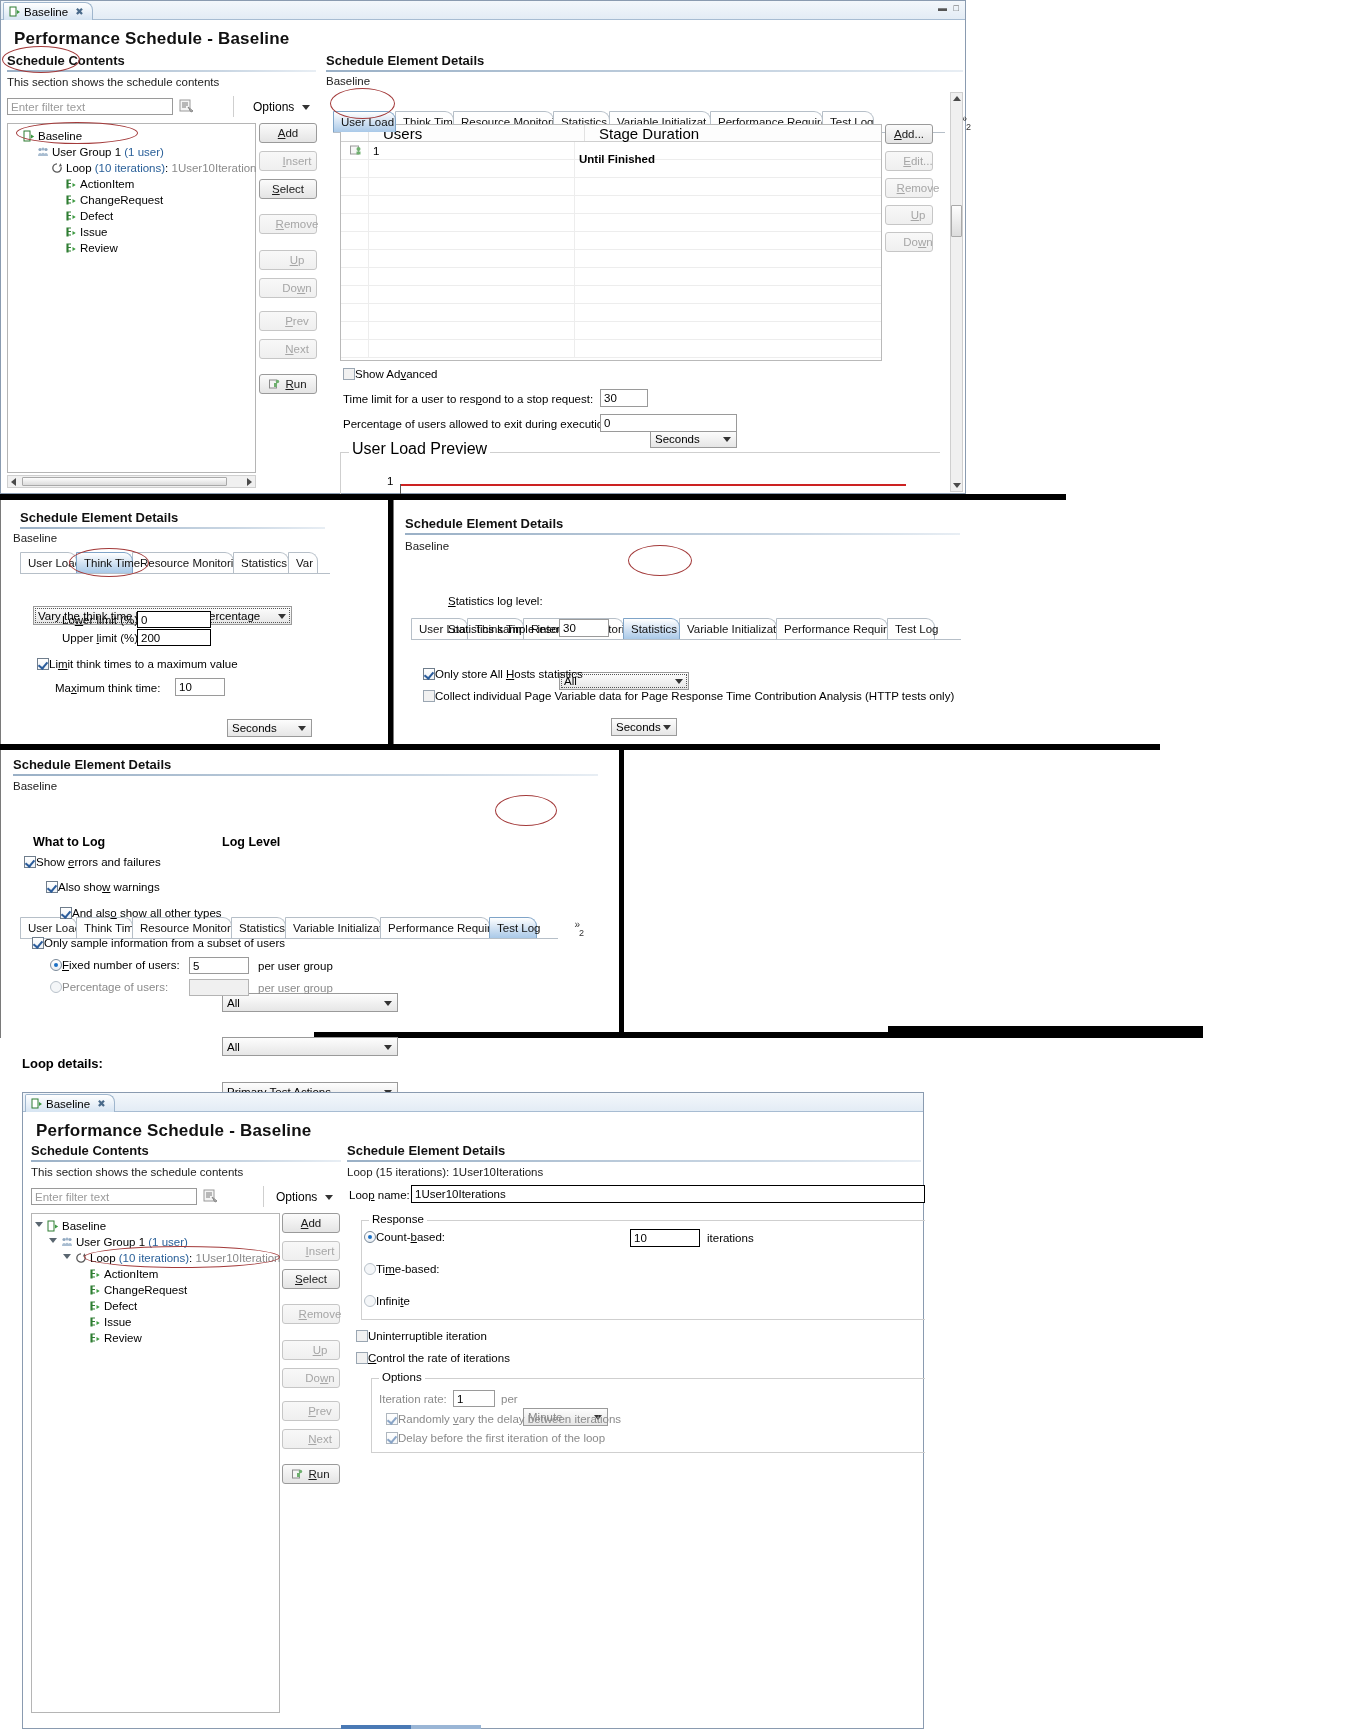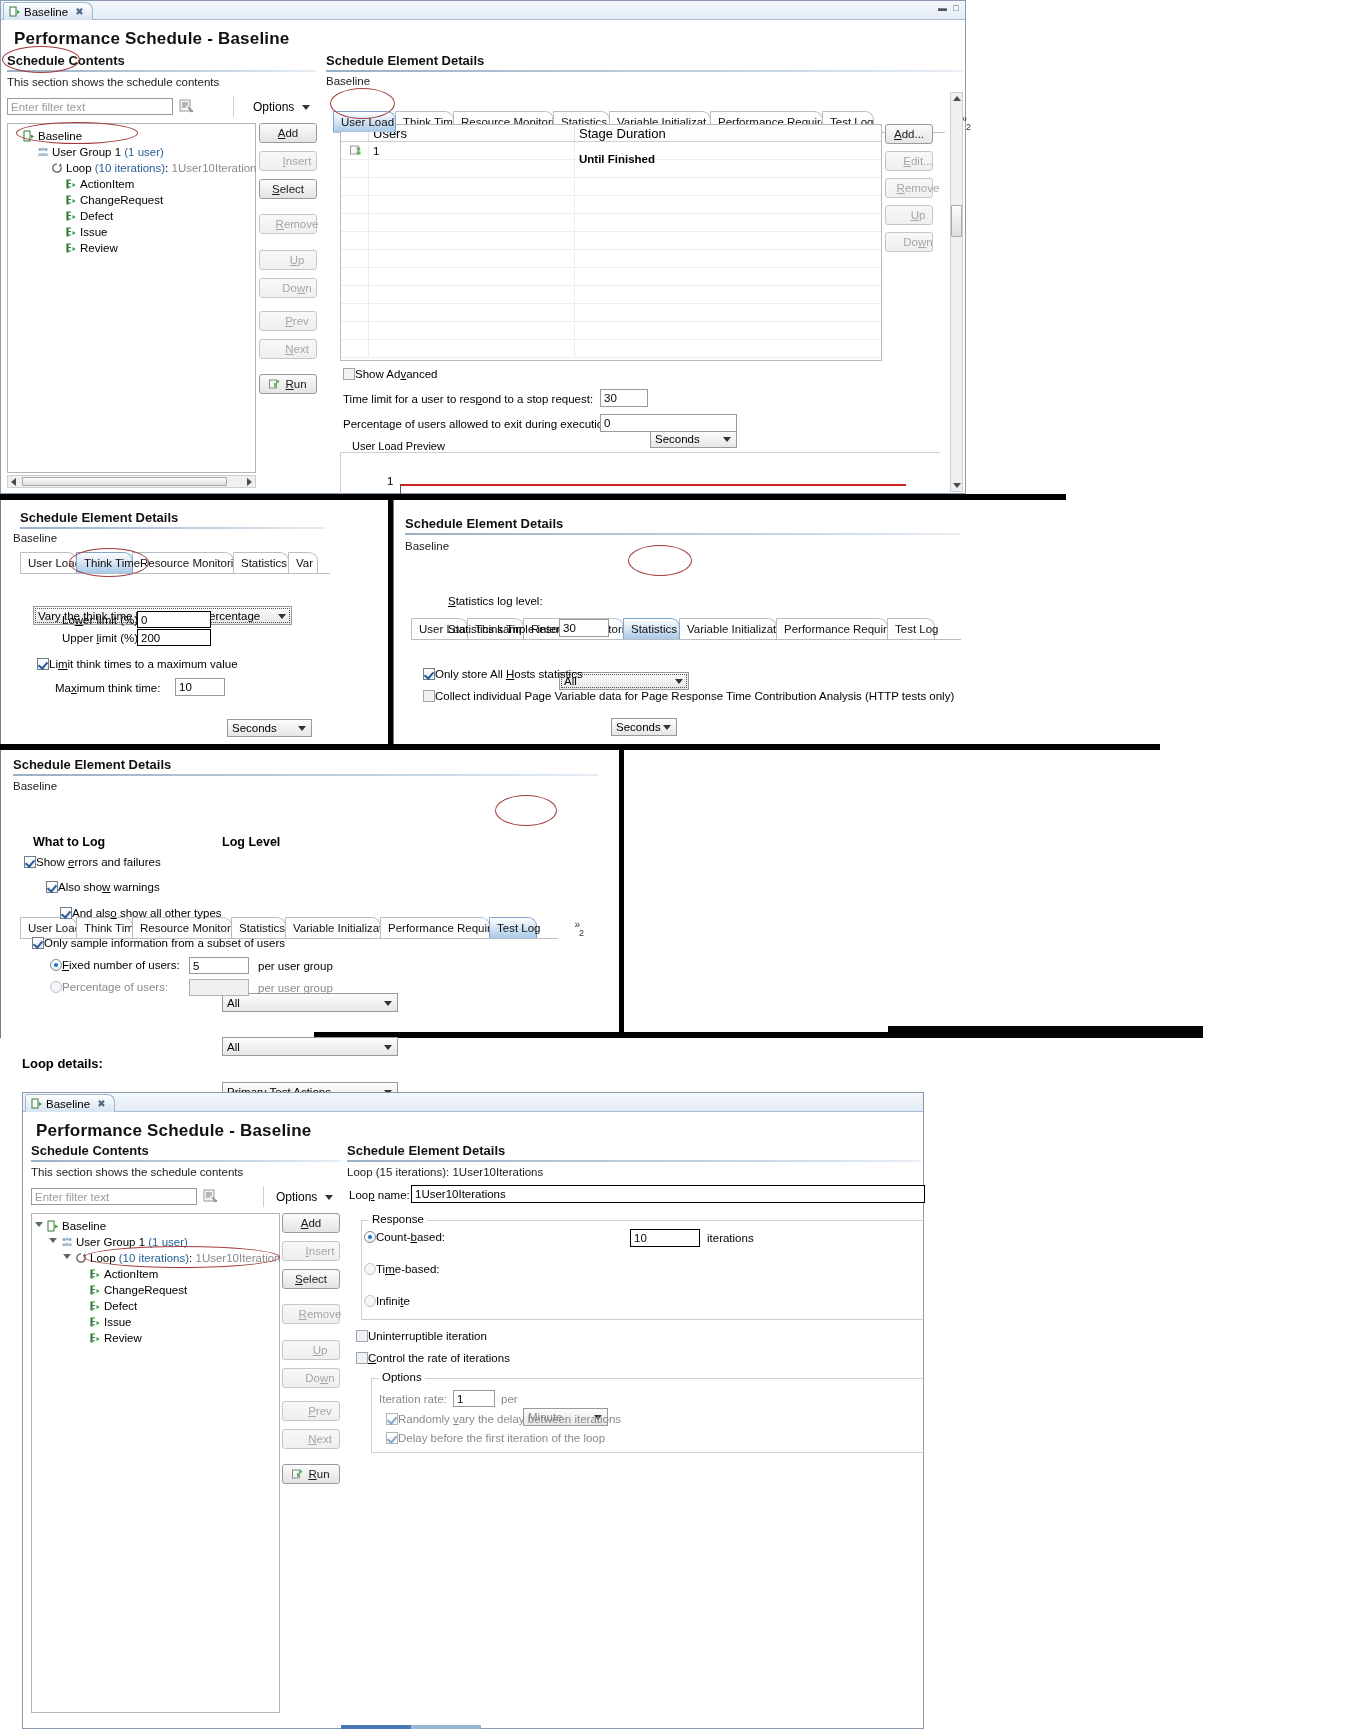--- a/index.html
+++ b/index.html
@@ -153,21 +153,21 @@
   
   .treebox { border:1px solid #b5b5b5; background:#fff; }
   .tnode { display:flex; align-items:center; gap:3px; font-size:11.5px; height:16px; white-space:nowrap;}
   .tri { width:0;height:0;border-left:4px solid #5a6670;border-top:3.5px solid transparent;border-bottom:3.5px solid transparent; margin-right:1px;}
   .tri.open { border-left:4px solid transparent;border-right:4px solid transparent;border-top:5px solid #5a6670;}
   .gray { color:#8a8a8a; }
   .blue { color:#2a6099; }
 
   
   .grid { border:1px solid #b9b9b9; background:#fff; }
-  .ghead { height:17px; border-bottom:1px solid #cfcfcf; background:#fdfdfd; display:flex; font-size:13px;}
+  .ghead { height:17px; border-bottom:1px solid #cfcfcf; background:#fdfdfd; display:flex; font-size:15px;gap:10px;}
   .ghead div { padding-left:4px; display:flex;align-items:center;}
   .grow { height:18px; display:flex; border-bottom:1px solid #ededed; font-size:11.5px;}
   .grow div { padding-left:4px; display:flex;align-items:center;}
 
   
   .ann {
     position:absolute;
     border:1.6px solid #a33a3a;
     border-radius:50%/50%;
     pointer-events:none;
@@ -489,21 +489,21 @@
   <div class="abs combo" style="left:649px; top:388px; width:87px; height:18px;">
     <span>Seconds</span>
       <span class="arw"></span>
   </div>
 
   <div class="abs" style="left:342px; top:417px; font-size:11.5px;">
     Percentage of users allowed to exit during execution:</div>
   <div class="abs tbox" style="left:599px; top:413px; width:137px; height:18px;">0</div>
 
   <div class="abs" style="left:339px; top:451px; width:600px; height:43px; border-top:1px solid #cfcfcf; border-left:1px solid #cfcfcf;"></div>
-  <div class="abs" style="left:348px; top:439px; background:#fff; padding:0 3px; font-size:11px;">User Load Preview</div>
+  <div class="abs" style="left:348px; top:439px; background:#fff; padding:0 3px; font-size:16px;">User Load Preview</div>
   <div class="abs" style="left:386px; top:474px; font-size:11.5px;">1</div>
   <div class="abs" style="left:399px; top:483px; width:506px; height:2px; background:#cc2222;"></div>
   <div class="abs" style="left:399px; top:483px; width:1px; height:11px; background:#555;"></div>
 
   <div class="abs scrollv" style="left:949px; top:91px; height:400px;">
     <div class="thumb" style="position:absolute;left:0;top:112px;width:11px;height:32px;"></div>
     <div style="position:absolute;left:2px;top:3px;width:0;height:0;border-left:4px solid transparent;border-right:4px solid transparent;border-bottom:5px solid #4a4a4a;"></div>
     <div style="position:absolute;left:2px;bottom:3px;width:0;height:0;border-left:4px solid transparent;border-right:4px solid transparent;border-top:5px solid #4a4a4a;"></div>
   </div>
 </div>

